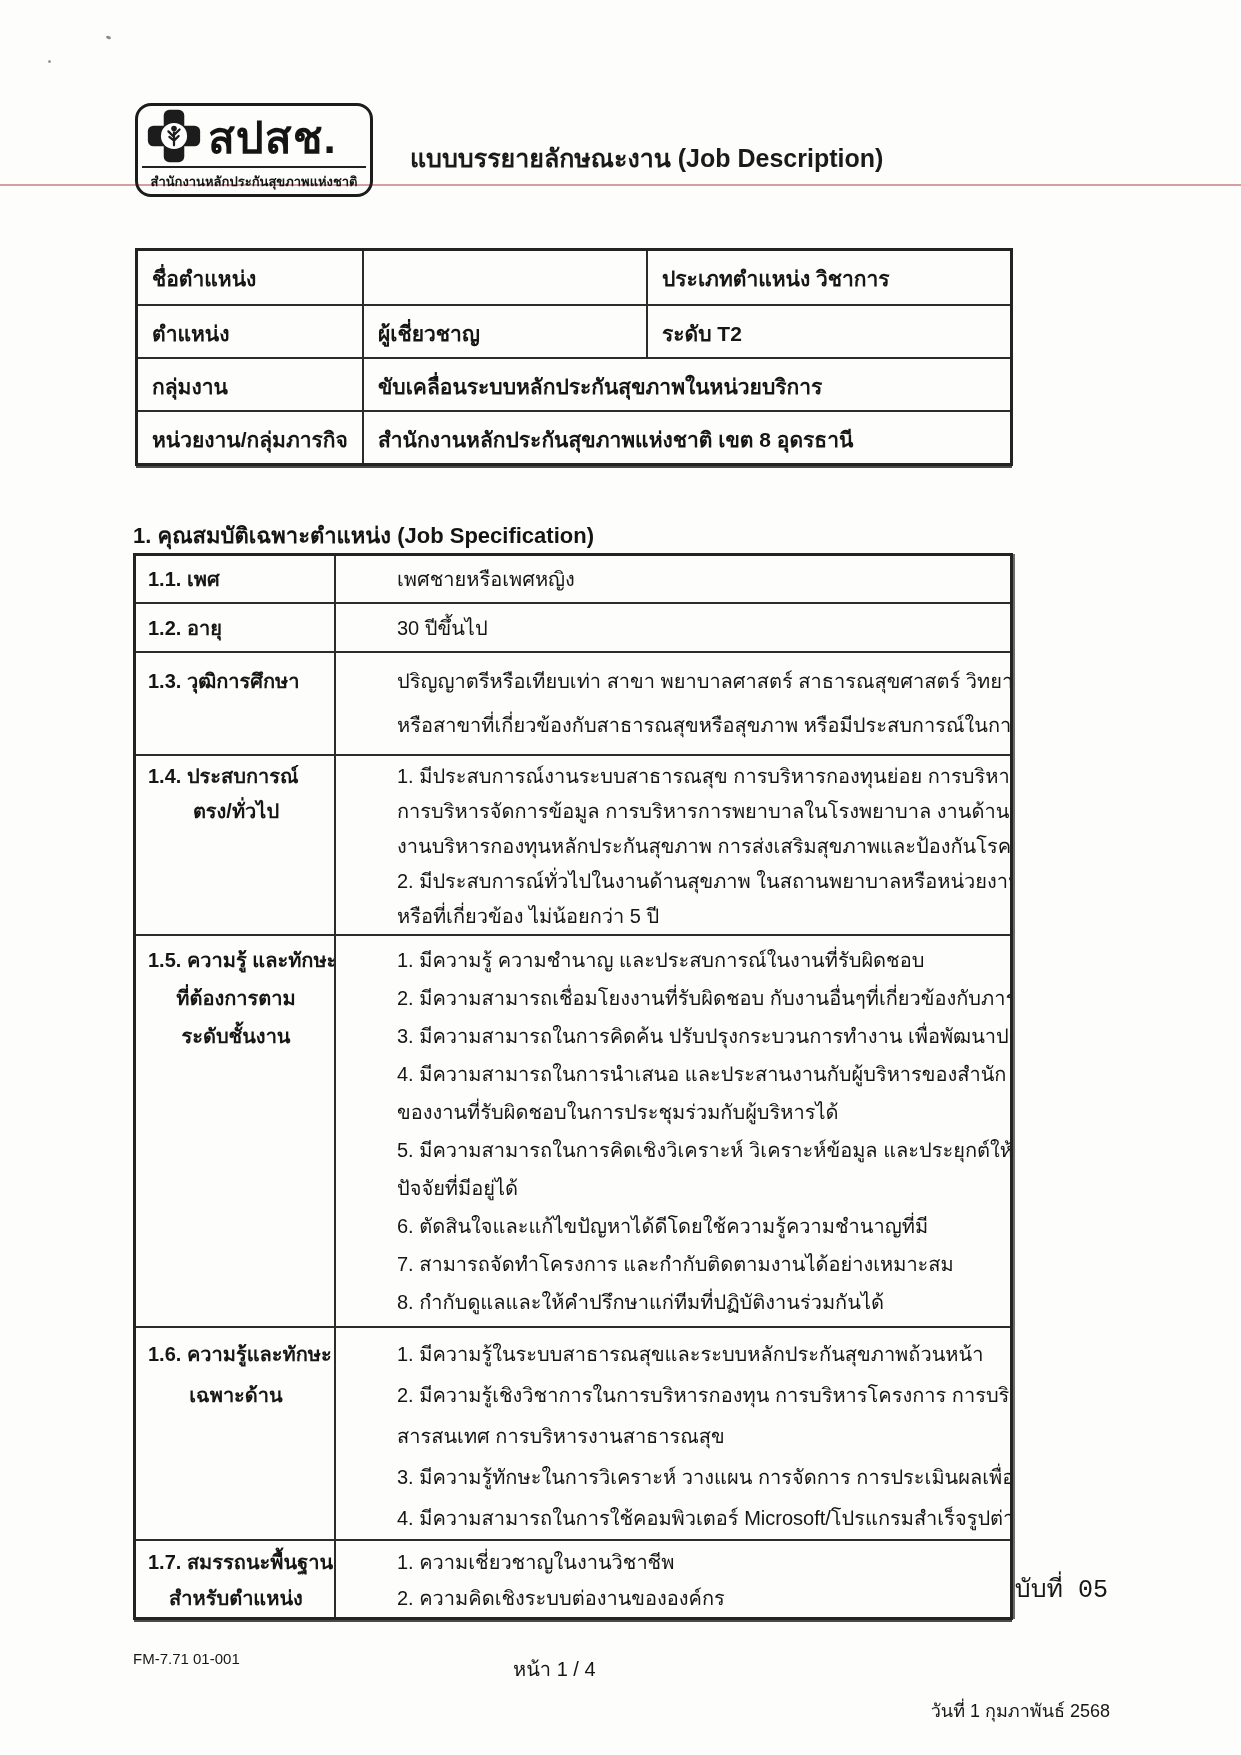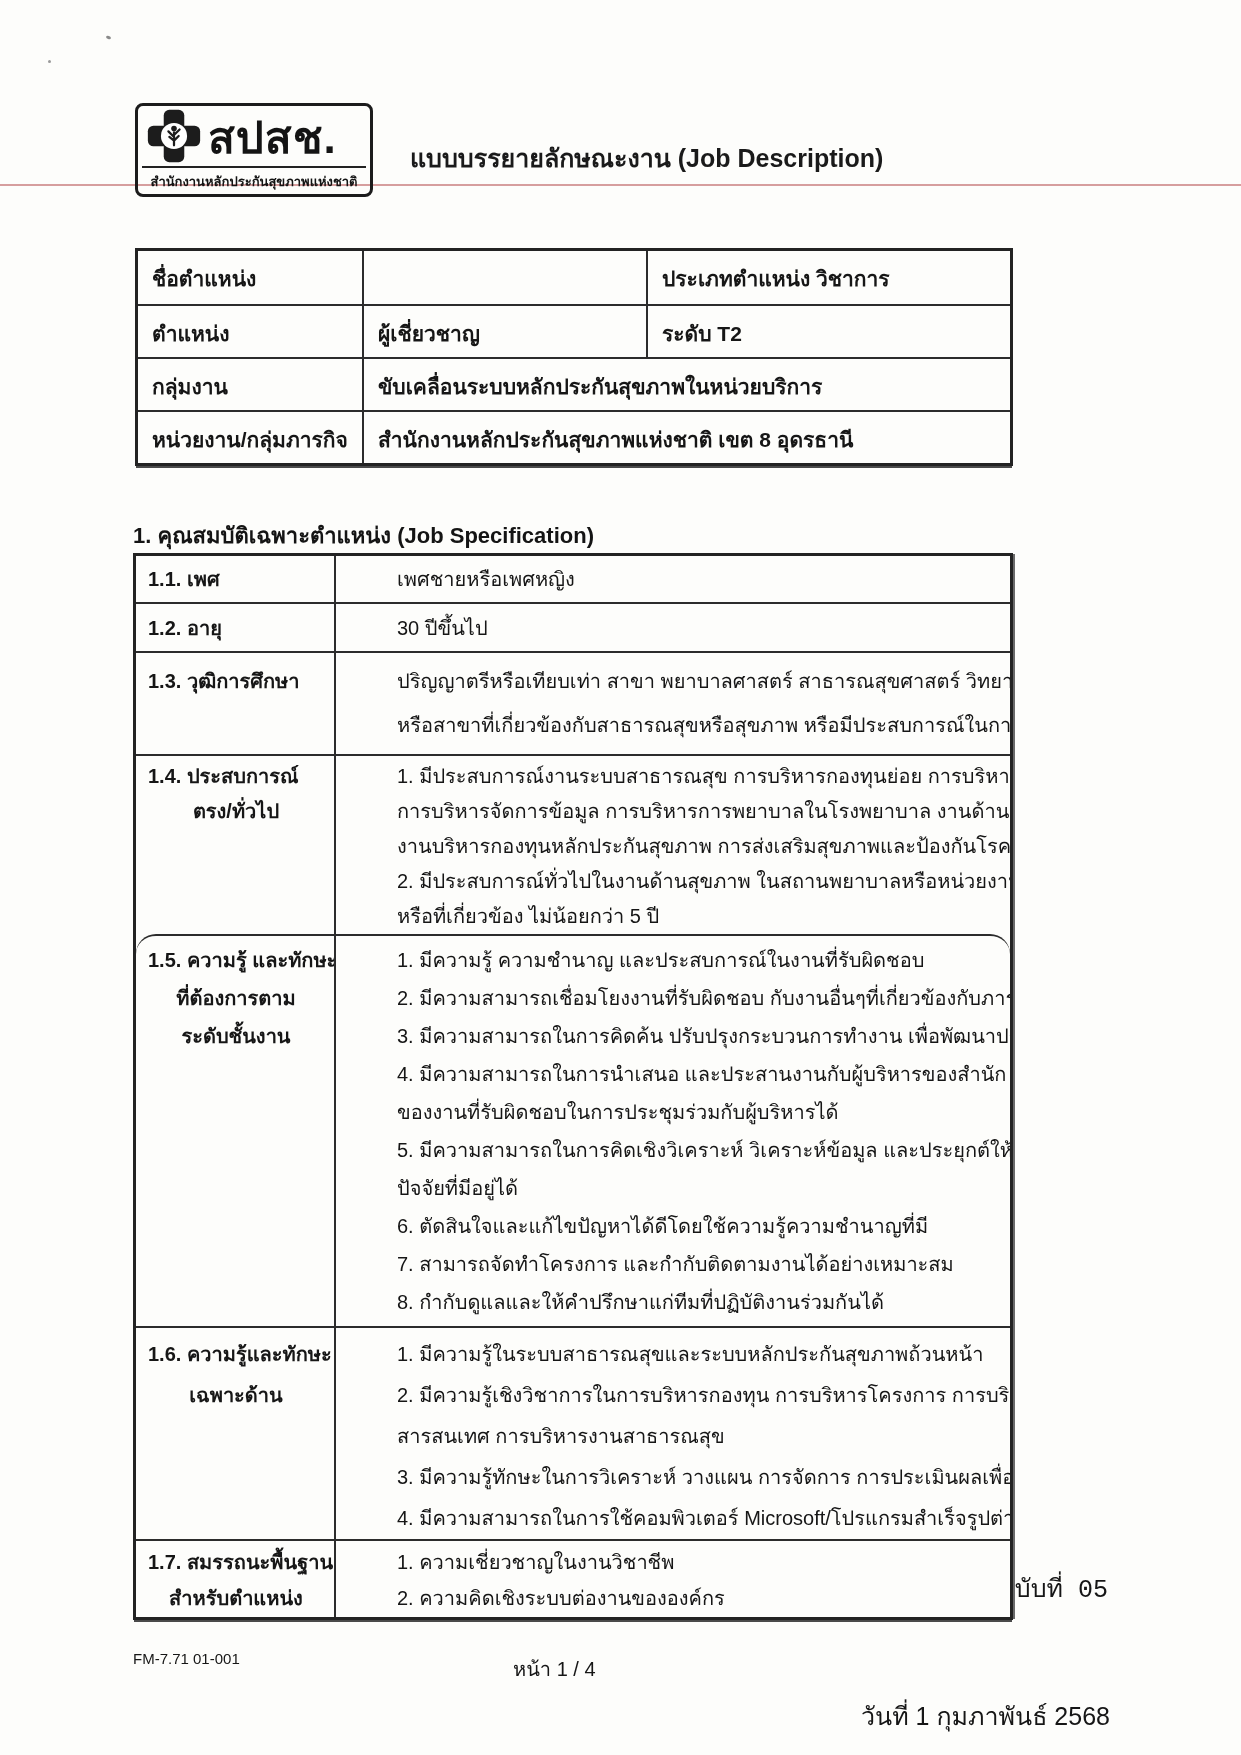--- a/index.html
+++ b/index.html
@@ -18,21 +18,21 @@
   .speck.s1 { left:106px; top:36px; width:5px; height:3px; transform:rotate(20deg); }
   .speck.s2 { left:48px; top:60px; width:3px; height:3px; background:#9a9a9a; }
   .scanline-red {
     position:absolute; left:0; top:184px; width:1241px; height:2px;
     background:#cf8d8d; opacity:.85; z-index:1;
   }
 
   
   .logo-box {
     position:absolute; left:135px; top:103px; width:238px; height:94px;
-    border:3px solid #1c1c1c; border-radius:8px; z-index:2;
+    border:3px solid #1c1c1c; border-radius:16px; z-index:2;
   }
   .logo-top { display:flex; align-items:center; padding:4px 6px 0 8px; height:60px; }
   .logo-abbr {
     font-size:44px; font-weight:700; letter-spacing:1px; color:#141414;
     line-height:1; margin-left:6px; white-space:nowrap;
   }
   .logo-bottom {
     position:absolute; left:4px; right:4px; bottom:2px;
     border-top:2px solid #222;
     text-align:center; font-size:13px; font-weight:700; color:#141414;
@@ -85,29 +85,29 @@
   .scontent {
     flex:1; padding:6px 4px 0 16px; font-size:20px;
     white-space:nowrap; overflow:hidden;margin-left:45px;
   }
   .lab-line, .cline { white-space:nowrap; }
 
   .r0 { height:46px; }  .r0 .cline,.r0 .lab-line { line-height:34px; }
   .r1 { height:49px; }  .r1 .cline,.r1 .lab-line { line-height:36px; }
   .r2 { height:103px; } .r2 .cline,.r2 .lab-line { line-height:44px; }
   .r3 { height:180px; } .r3 .cline,.r3 .lab-line { line-height:35px; } .r3 .scontent,.r3 .slabel{ padding-top:3px; }
-  .r4 { height:392px;border-radius:20px; } .r4 .cline,.r4 .lab-line { line-height:38px; } .r4 .scontent,.r4 .slabel{ padding-top:5px; }
+  .r4 { height:392px; } .r4 .cline,.r4 .lab-line { line-height:38px; } .r4 .scontent,.r4 .slabel{ padding-top:5px; }
   .r5 { height:213px; } .r5 .cline,.r5 .lab-line { line-height:41px; }
   .r6 { height:78px; }  .r6 .cline,.r6 .lab-line { line-height:36px; } .r6 .scontent,.r6 .slabel{ padding-top:3px; }
 
   
   .footer-code  { position:absolute; left:133px;  top:1650px; font-size:15px; white-space:nowrap; }
   .footer-page  { position:absolute; left:513px;  top:1653px; font-size:20px; white-space:nowrap; }
   .footer-ver   { position:absolute; right:133px; top:1568px; font-size:25px; white-space:nowrap;font-family:Liberation Mono, monospace; }
-  .footer-date  { position:absolute; right:131px; top:1696px; font-size:25px; white-space:nowrap; }
+  .footer-date  { position:absolute; right:131px; top:1696px; font-size:18px; white-space:nowrap; }
 </style>
 </head>
 <body>
 
 <div class="page">
 
   <div class="speck s1"></div>
   <div class="speck s2"></div>
   <div class="scanline-red"></div>
 

